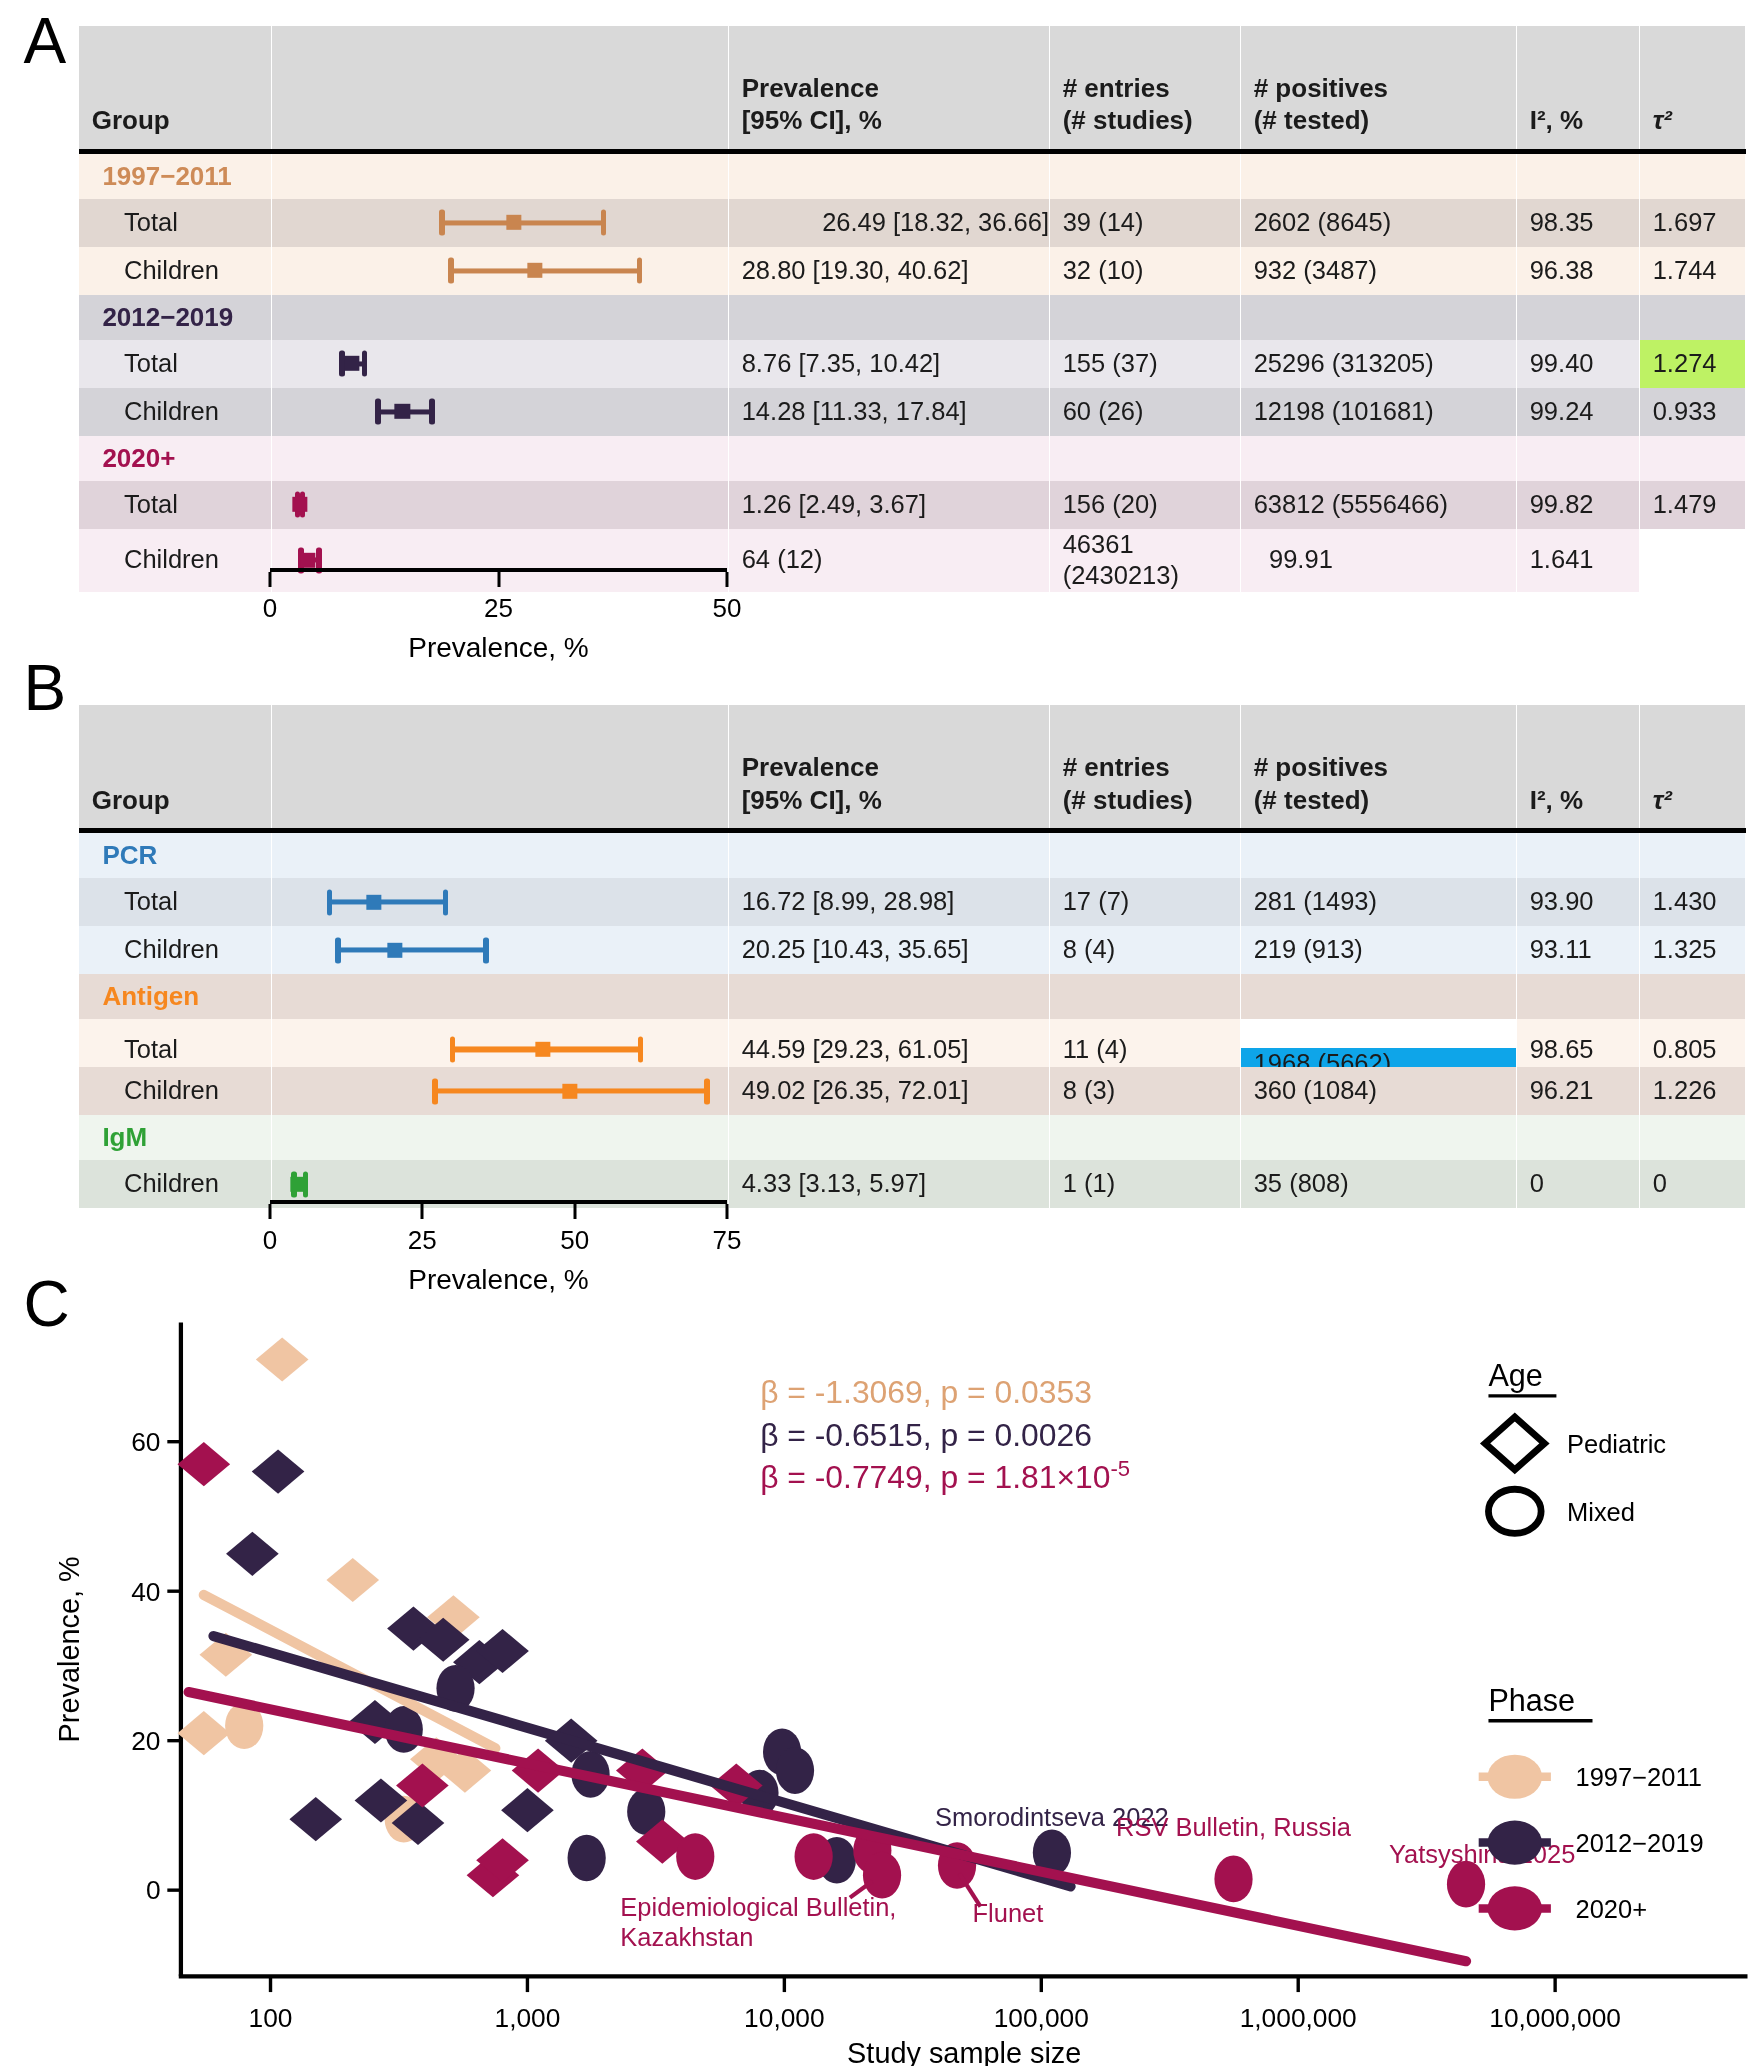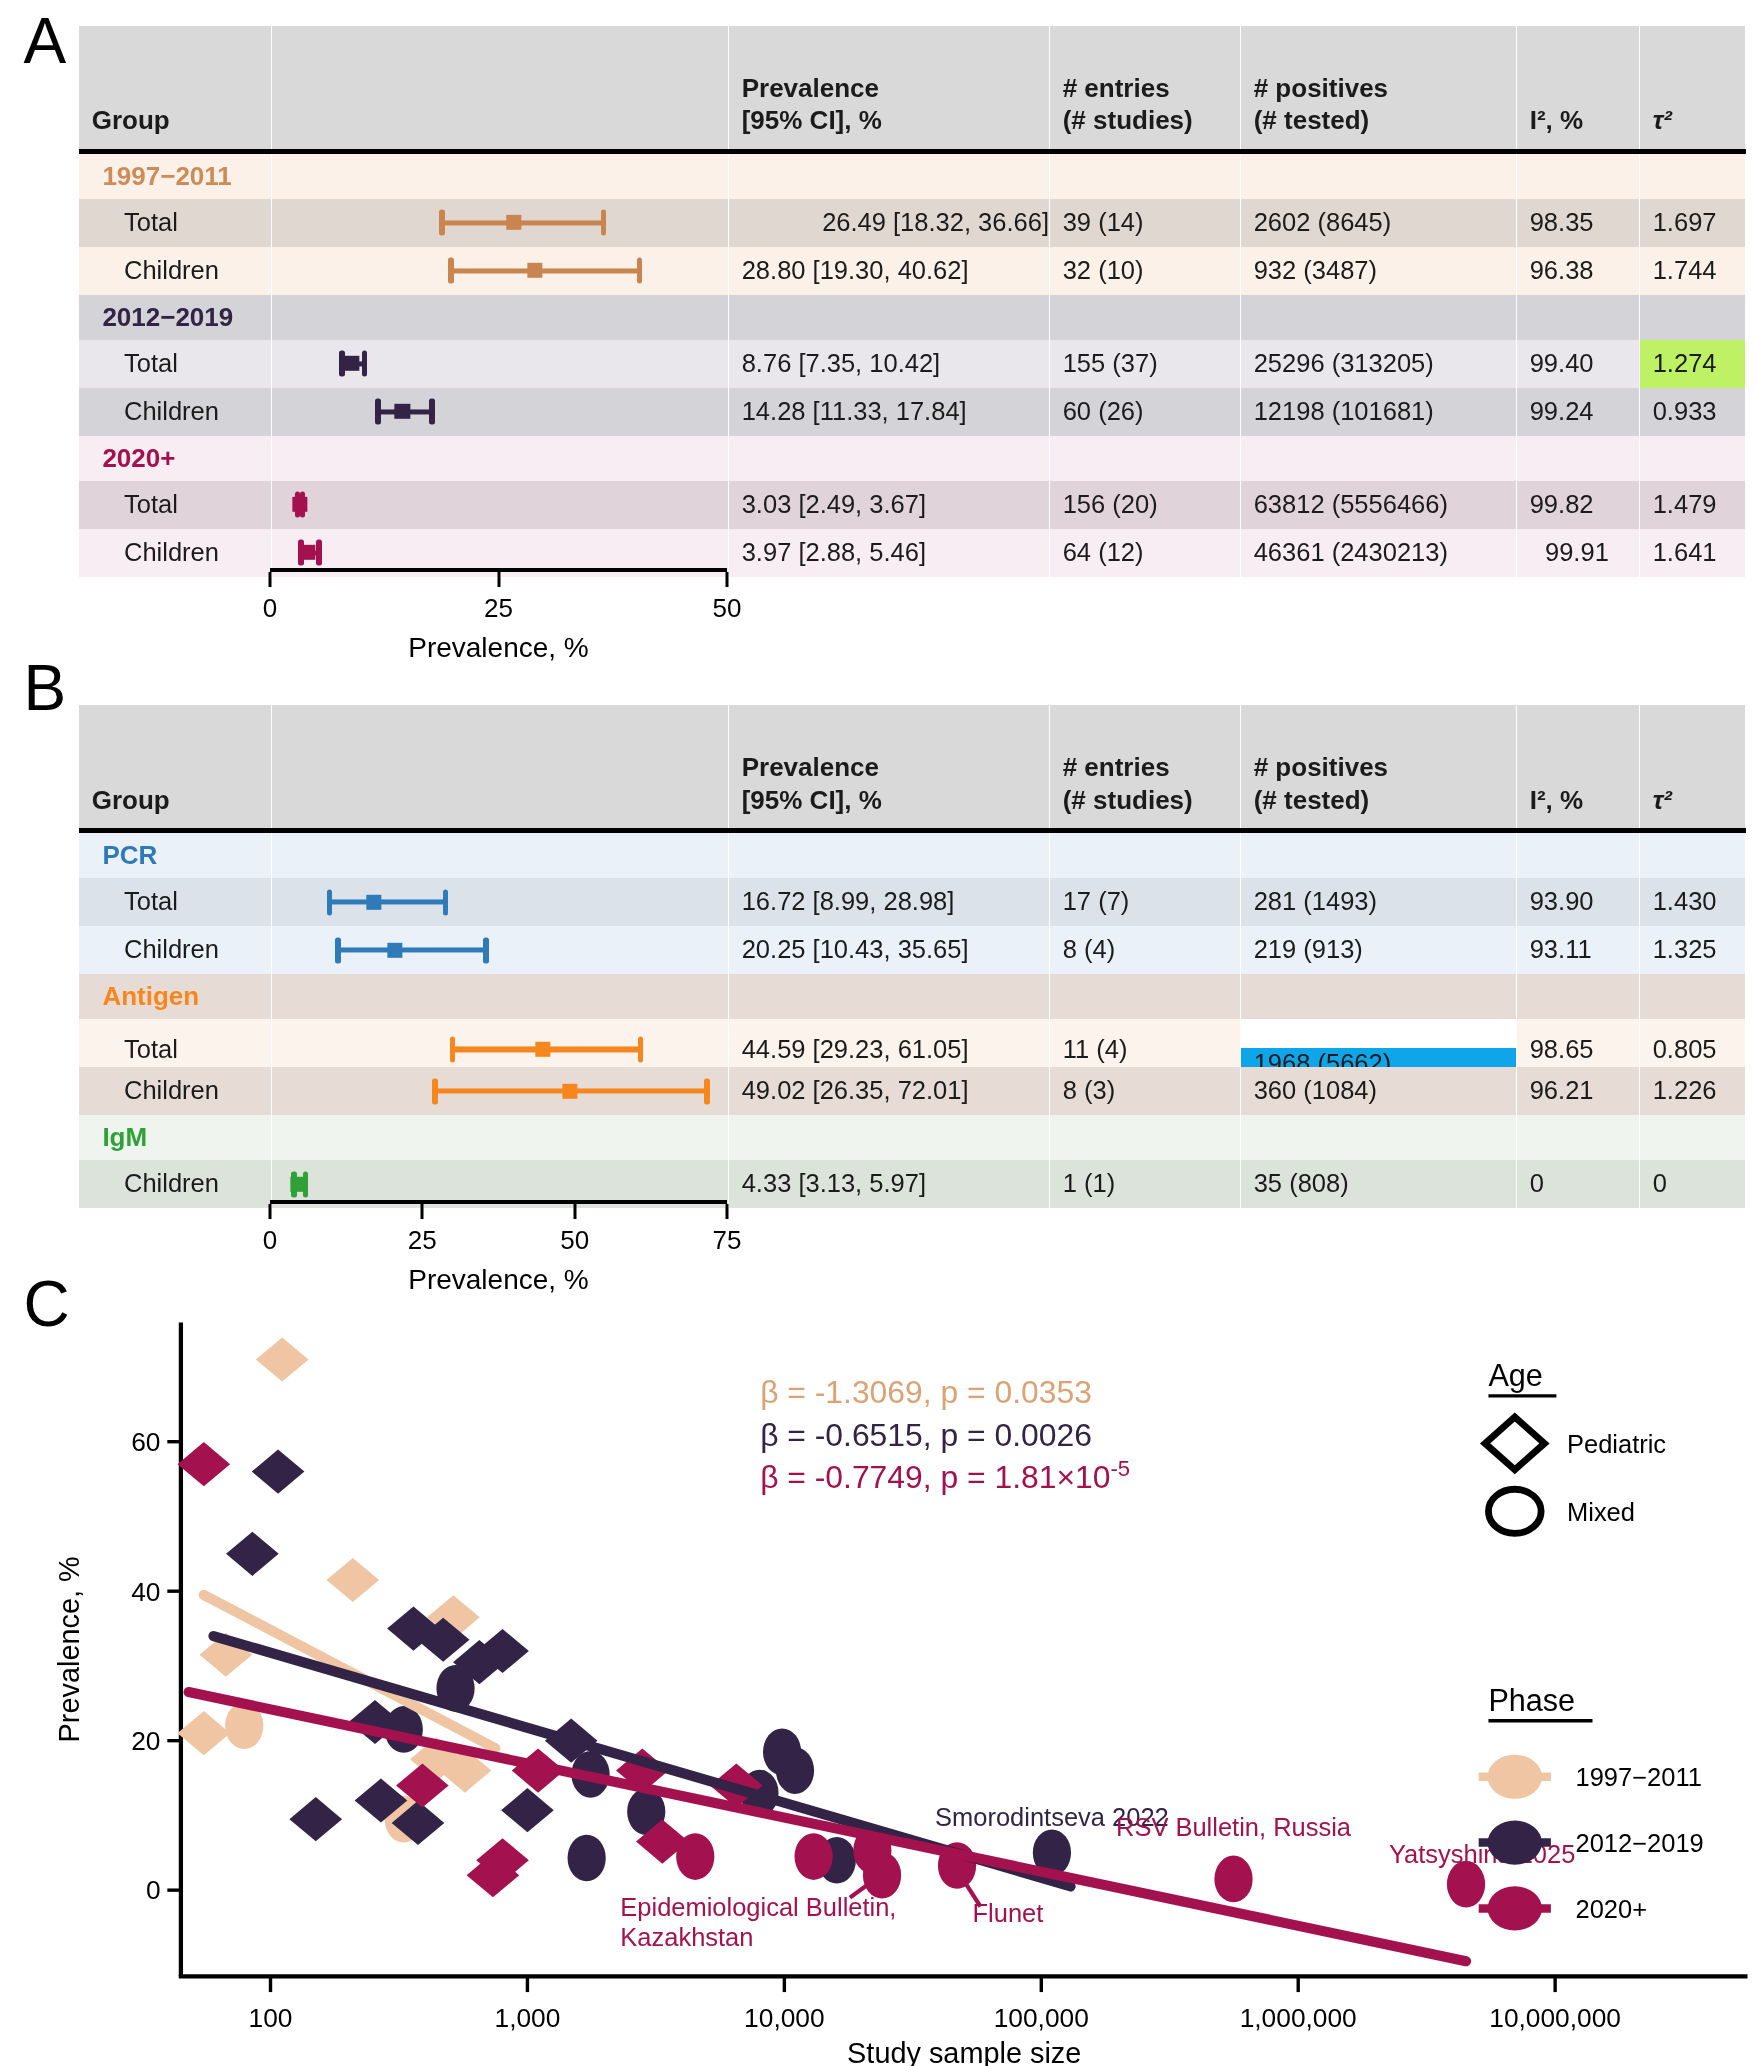--- a/index.html
+++ b/index.html
@@ -207,21 +207,21 @@
           <span>Total</span>
         </div>
         <div class="fcell forestcell" style="background: rgb(224, 211, 218);">
           <div class="bar" style="left: 4.98%; width: 2.36%; background: rgb(163, 17, 79);">
             <div class="cap capL" style="background: rgb(163, 17, 79);"></div>
             <div class="cap capR" style="background: rgb(163, 17, 79);"></div>
             <div class="mk" style="background: rgb(163, 17, 79); left: 45.7627%;"></div>
           </div>
         </div>
         <div class="fcell" style="background: rgb(224, 211, 218);">
-          <span>3.03 [2.49, 3.67]</span>
+          <span>1.26 [2.49, 3.67]</span>
         </div>
         <div class="fcell" style="background: rgb(224, 211, 218);">
           <span>156 (20)</span>
         </div>
         <div class="fcell" style="background: rgb(224, 211, 218);">
           <span>63812 (5556466)</span>
         </div>
         <div class="fcell" style="background: rgb(224, 211, 218);">
           <span>99.82</span>
         </div>
@@ -232,23 +232,20 @@
       <div class="frow datarow">
         <div class="fcell first groupcell" style="background: rgb(248, 237, 243);">
           <span>Children</span>
         </div>
         <div class="fcell forestcell" style="background: rgb(248, 237, 243);">
           <div class="bar" style="left: 5.76%; width: 5.16%; background: rgb(163, 17, 79);">
             <div class="cap capL" style="background: rgb(163, 17, 79);"></div>
             <div class="cap capR" style="background: rgb(163, 17, 79);"></div>
             <div class="mk" style="background: rgb(163, 17, 79); left: 42.2481%;"></div>
           </div>
-        </div>
-        <div class="fcell" style="background: rgb(248, 237, 243);">
-          <span>3.97 [2.88, 5.46]</span>
         </div>
         <div class="fcell" style="background: rgb(248, 237, 243);">
           <span>64 (12)</span>
         </div>
         <div class="fcell" style="background: rgb(248, 237, 243);">
           <span>46361 (2430213)</span>
         </div>
         <div class="fcell" style="background: rgb(248, 237, 243); padding-left: 28px;">
           <span>99.91</span>
         </div>

